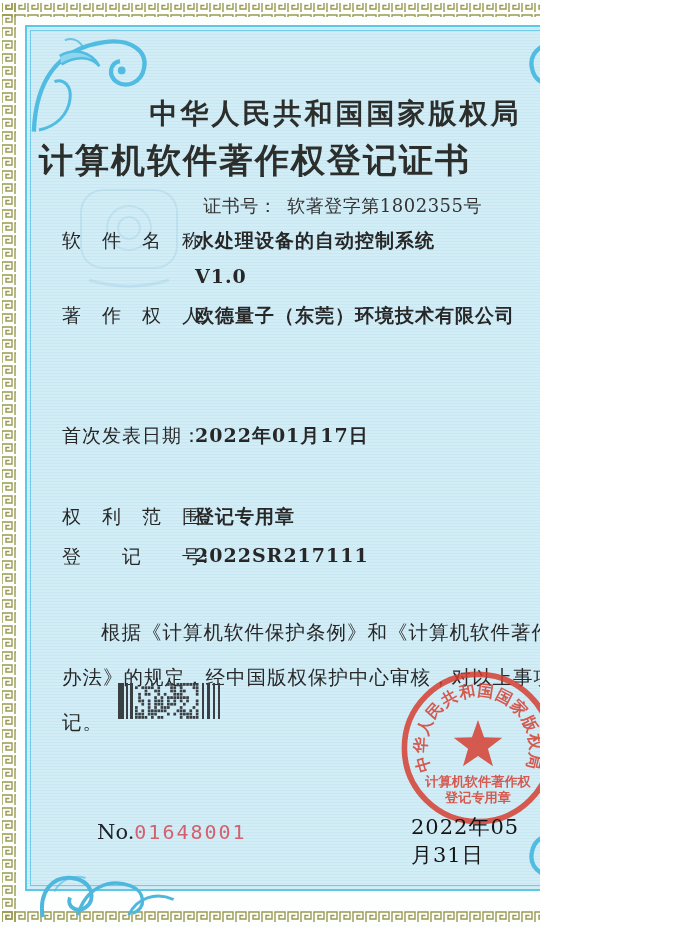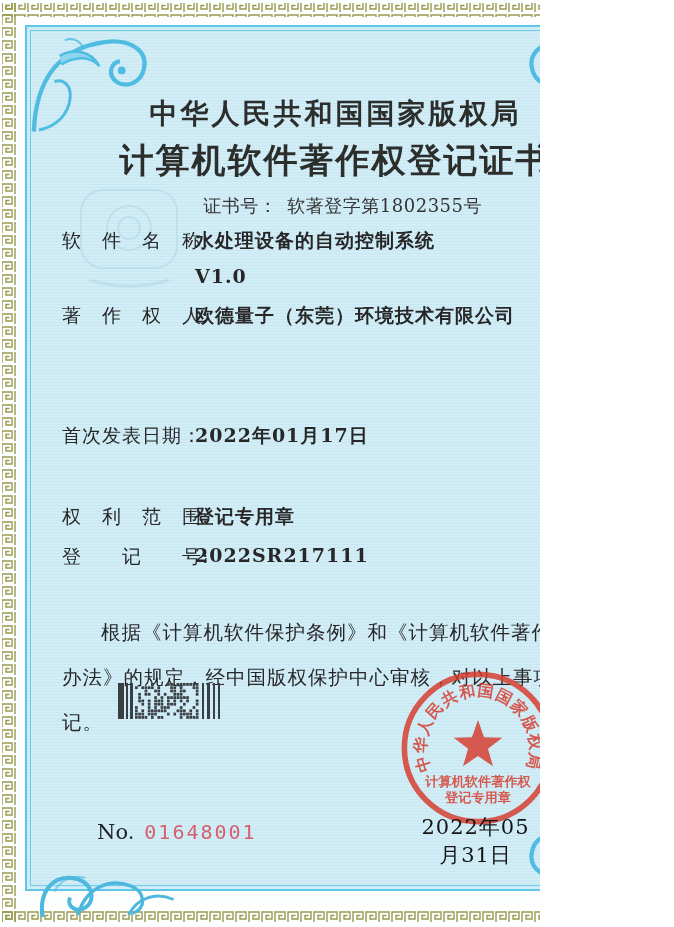--- a/index.html
+++ b/index.html
@@ -18,48 +18,48 @@
     position:absolute;left:3px;top:3px;right:3px;bottom:3px;
     border:1px solid rgba(94,199,232,.85);pointer-events:none;
   }
   .ornament{position:absolute;pointer-events:none;}
   .watermark{position:absolute;left:75px;top:186px;opacity:.5;pointer-events:none;}
   .title1{
     position:absolute;left:25px;top:95px;width:621px;text-align:center;
     font-size:28px;font-weight:700;letter-spacing:3px;color:#2c2e2c;
   }
   .title2{
-    position:absolute;left:25px;top:138px;width:621px;text-align:center;
-    font-size:34px;font-weight:700;letter-spacing:2px;color:#2c2e2c;
+    position:absolute;left:25px;top:138px;width:621px;text-align:left;
+    font-size:34px;font-weight:700;letter-spacing:2px;color:#2c2e2c;padding-left:14px;
   }
   .certline{
     position:absolute;top:194px;right:58px;font-size:18px;color:#333;
     letter-spacing:.5px;
   }
   .certline .lbl{margin-right:10px;}
   .field{position:absolute;left:62px;font-size:19px;color:#272727;white-space:nowrap;}
   .flabel{display:inline-block;width:133px;letter-spacing:1px;}
   .fvalue{display:inline-block;vertical-align:top;font-weight:600;letter-spacing:1px;}
   .fvalue .l2{margin-top:11px;}
   .statement{
     position:absolute;left:62px;top:610px;width:556px;
     font-size:19.5px;line-height:45px;color:#272727;letter-spacing:1px;
     text-indent:2em;
   }
   .barcode{position:absolute;left:118px;top:683px;width:105px;height:38px;}
   .seal{position:absolute;left:398px;top:668px;width:160px;height:160px;opacity:.9;}
   .seal text{font-family:"DejaVu Serif","Liberation Serif",serif;font-weight:700;}
   .issue-date{
     position:absolute;left:411px;top:813px;font-size:21px;color:#141414;
-    letter-spacing:1px;z-index:5;text-align:center;
+    letter-spacing:1px;z-index:5;
   }
   .serial{position:absolute;left:97px;top:820px;font-size:21px;color:#20232a;}
   .serial .num{
     color:#d4606e;font-family:"DejaVu Sans Mono","Liberation Mono",monospace;
-    letter-spacing:2px;margin-left:10px;font-size:20px;
+    letter-spacing:2px;margin-left:0;font-size:20px;
   }
 </style>
 </head>
 <body>
 
 <div class="page">
 
   <svg class="border-svg" width="674" height="927">
     <defs>
       <pattern id="gk" width="13" height="13" patternUnits="userSpaceOnUse">

